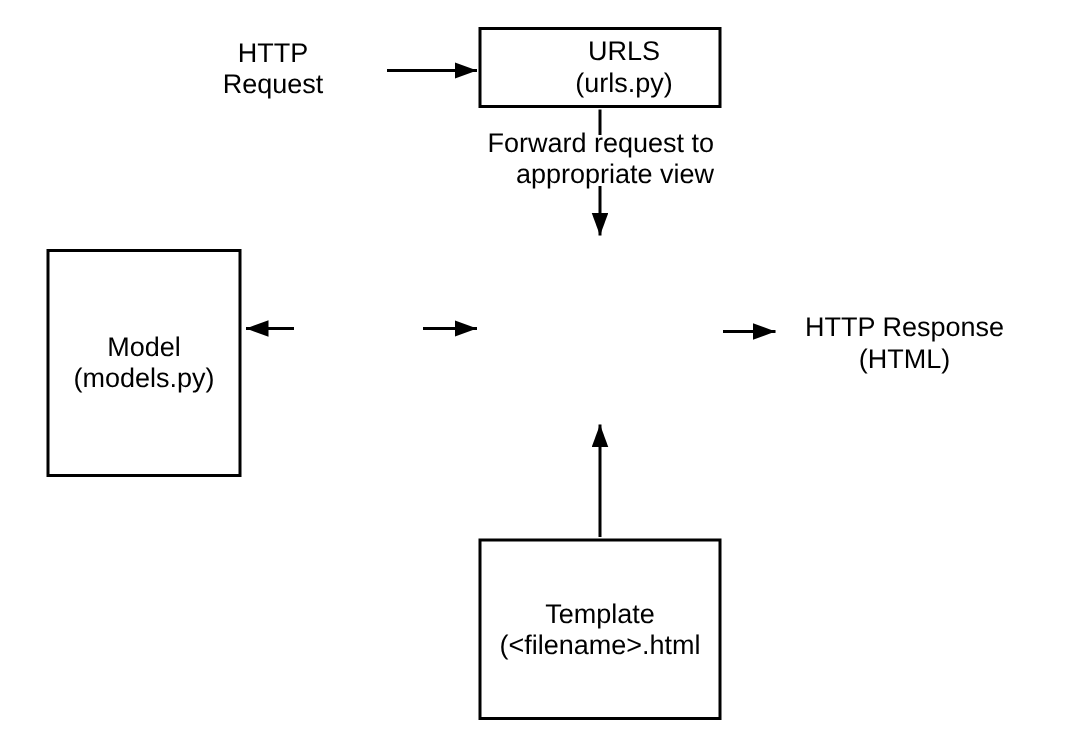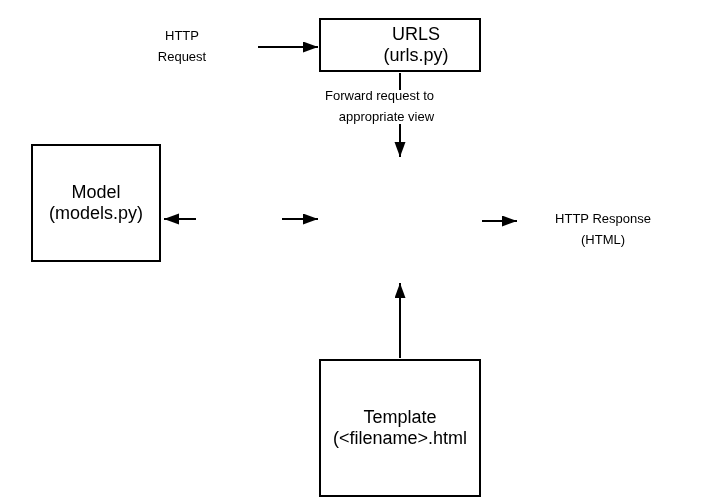--- a/index.html
+++ b/index.html
@@ -25,32 +25,32 @@
     display: flex;
     align-items: center;
     justify-content: center;
     text-align: center;
     font-size: 18px;
     line-height: 21px;
     white-space: pre-line;
   }
   .lbl {
     position: absolute;
-    font-size: 13px;
+    font-size: 18px;
     line-height: 21px;
     white-space: pre-line;
   }
   .lbl.center { text-align: center; }
   .lbl.left { text-align: right; }
 
   
   #node-urls     { left: 319px; top: 18px;  width: 162px; height: 54px; padding-left: 32px;  }
-  #node-model    { left: 31px;  top: 144px; width: 130px; height: 118px; }
+  #node-model    { left: 31px;  top: 166px; width: 130px; height: 152px; }
   #node-view     { left: 319px; top: 158px; width: 162px; height: 122px; }
-  #node-template { left: 319px; top: 359px; width: 162px; height: 138px; }
+  #node-template { left: 319px; top: 359px; width: 162px; height: 121px; }
 
   #lbl-http-request  { left: 132px; top: 25px;  width: 100px; }
   #lbl-forward       { left: 325px; top: 85px; }
   #lbl-read-write    { left: 187px; top: 197px; width: 100px; }
   #lbl-http-response { left: 523px; top: 208px; width: 160px; }
 </style>
 </head>
 <body>
 
 <div class="canvas">

